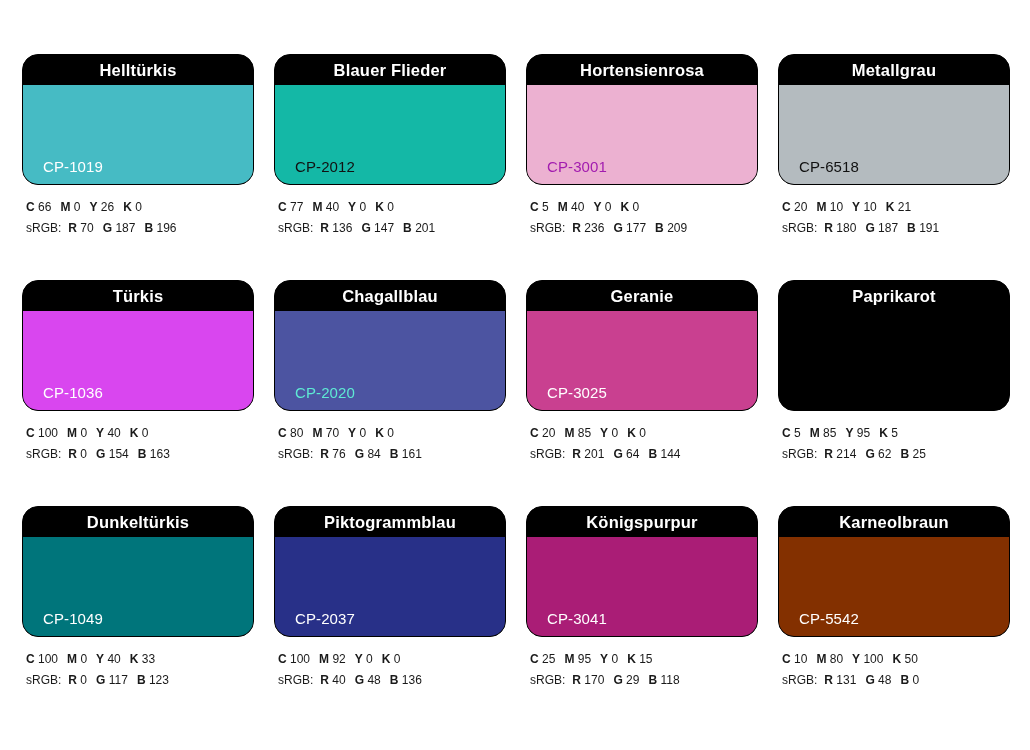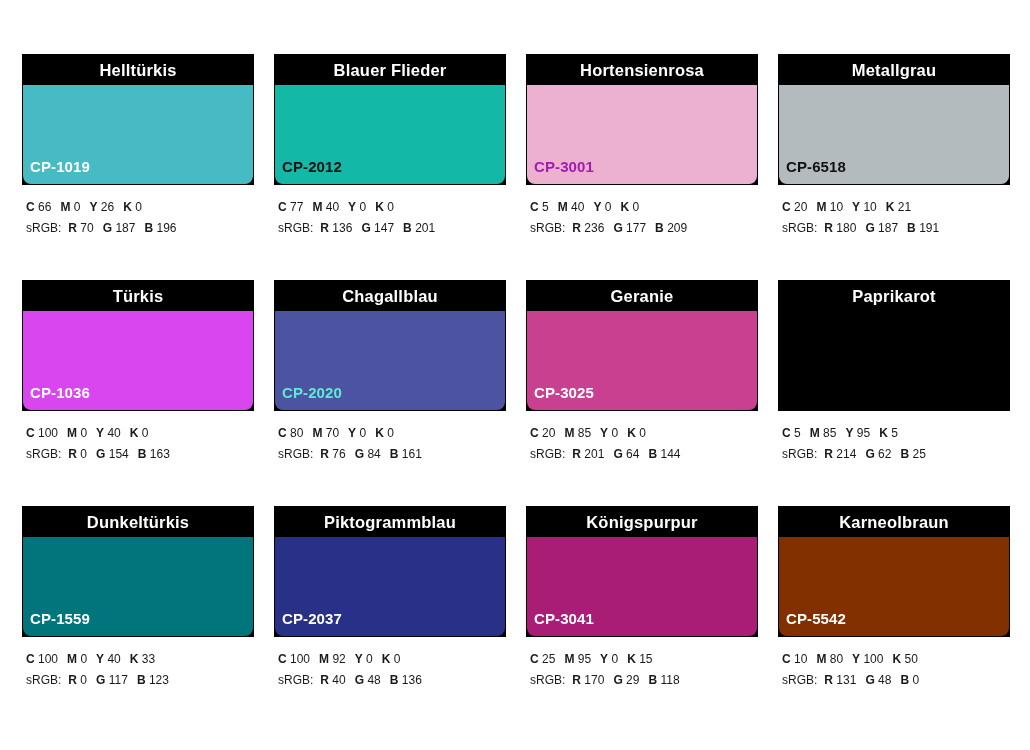--- a/index.html
+++ b/index.html
@@ -30,21 +30,21 @@
   }
   .swatch-card {
     width: 232px;
     display: flex;
     flex-direction: column;
   }
   .chip {
     position: relative;
     width: 232px;
     height: 131px;
-    border-radius: 0;
+    border-radius: 16px;
     background: #000000;
     box-sizing: border-box;
     overflow: hidden;
     border: 1px solid #000000;
   }
   .chip-title {
     height: 30px;
     line-height: 30px;
     text-align: center;
     color: #ffffff;
@@ -56,24 +56,24 @@
     overflow: hidden;
   }
   .chip-color {
     position: relative;
     height: 99px;
     border-bottom-left-radius: 8px;
     border-bottom-right-radius: 8px;
   }
   .chip-code {
     position: absolute;
-    left: 7px;
+    left: 20px;
     bottom: 9px;
     font-size: 15px;
-    font-weight: bold;
+    font-weight: normal;
     letter-spacing: 0.1px;
     white-space: nowrap;
   }
   .specs {
     margin-top: 12px;
     padding-left: 4px;
   }
   .spec-line {
     font-size: 12px;
     color: #1a1a1a;
@@ -189,21 +189,21 @@
         </div>
         <div class="specs">
           <div class="spec-line"><span class="pair"><span class="k">C</span> <span class="v">5</span></span><span class="pair"><span class="k">M</span> <span class="v">85</span></span><span class="pair"><span class="k">Y</span> <span class="v">95</span></span><span class="pair"><span class="k">K</span> <span class="v">5</span></span></div>
           <div class="spec-line"><span class="lbl">sRGB:</span><span class="pair"><span class="k">R</span> <span class="v">214</span></span><span class="pair"><span class="k">G</span> <span class="v">62</span></span><span class="pair"><span class="k">B</span> <span class="v">25</span></span></div>
         </div>
       </div>
       <div class="swatch-card">
         <div class="chip">
           <div class="chip-title">Dunkeltürkis</div>
           <div class="chip-color" style="background: rgb(0, 117, 123);">
-            <div class="chip-code" style="color: rgb(255, 255, 255);">CP-1559</div>
+            <div class="chip-code" style="color: rgb(255, 255, 255);">CP-1049</div>
           </div>
         </div>
         <div class="specs">
           <div class="spec-line"><span class="pair"><span class="k">C</span> <span class="v">100</span></span><span class="pair"><span class="k">M</span> <span class="v">0</span></span><span class="pair"><span class="k">Y</span> <span class="v">40</span></span><span class="pair"><span class="k">K</span> <span class="v">33</span></span></div>
           <div class="spec-line"><span class="lbl">sRGB:</span><span class="pair"><span class="k">R</span> <span class="v">0</span></span><span class="pair"><span class="k">G</span> <span class="v">117</span></span><span class="pair"><span class="k">B</span> <span class="v">123</span></span></div>
         </div>
       </div>
       <div class="swatch-card">
         <div class="chip">
           <div class="chip-title">Piktogrammblau</div>

